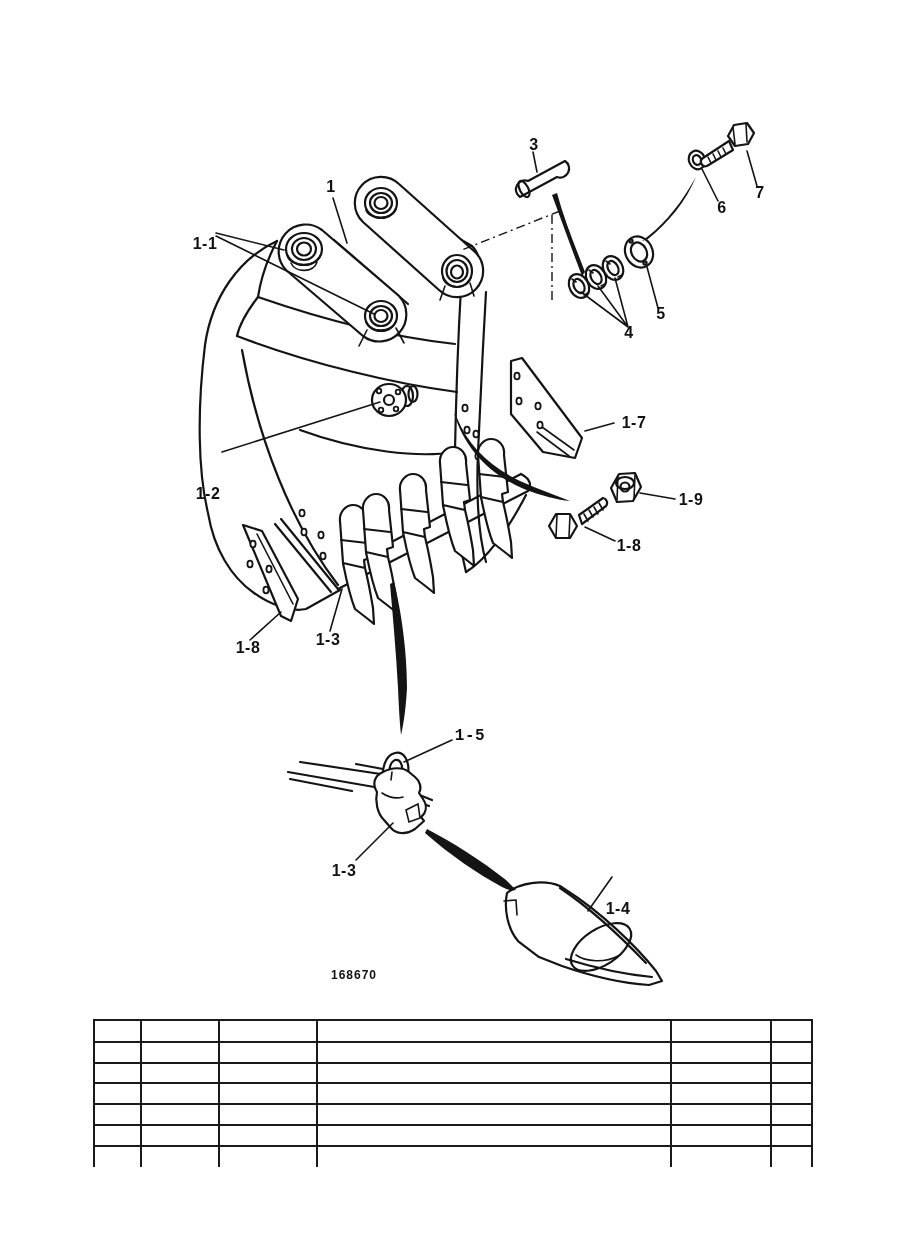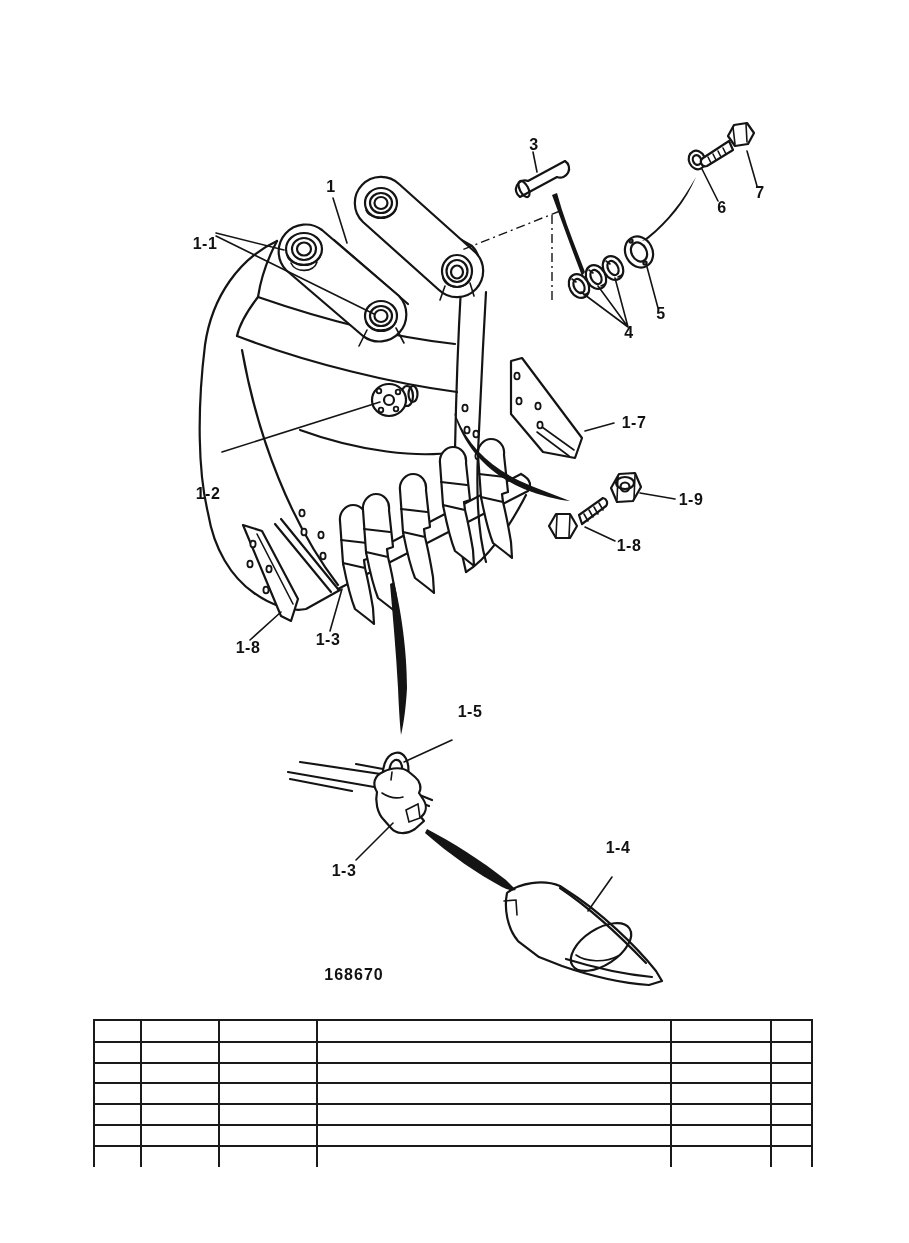--- a/index.html
+++ b/index.html
@@ -14,21 +14,21 @@
   .bk{fill:#141414;stroke:none;}
   .cl{fill:none;stroke:#141414;stroke-width:1.4;stroke-dasharray:9 4 2 4;}
   .hole{fill:#ffffff;stroke:#141414;stroke-width:1.8;}
   .callout{
     position:absolute;transform:translate(-50%,-50%);
     font-weight:bold;font-size:16px;letter-spacing:0.5px;color:#111;
     white-space:nowrap;
   }
   #drawing-number{
     position:absolute;transform:translate(-50%,-50%);left:354px;top:975px;
-    font-weight:bold;font-size:16px;letter-spacing:1px;color:#111;
+    font-weight:bold;font-size:12px;letter-spacing:1px;color:#111;
   }
   #parts-table{
     position:absolute;left:93px;top:1019px;width:720px;height:148px;
     border:2px solid #1a1a1a;border-bottom:none;box-sizing:border-box;
     display:grid;
     grid-template-columns:47px 78px 98px 354px 100px auto;
     grid-template-rows:22px 21px 20px 21px 21px 21px auto;
   }
   .tcell{border-right:2px solid #1a1a1a;border-bottom:2px solid #1a1a1a;box-sizing:border-box;font-size:11px;}
   .tcell.lastcol{border-right:none;}
@@ -250,23 +250,23 @@
       <div class="callout" style="left: 629px; top: 333px;">4</div>
       <div class="callout" style="left: 661px; top: 314px;">5</div>
       <div class="callout" style="left: 722px; top: 208px;">6</div>
       <div class="callout" style="left: 760px; top: 193px;">7</div>
       <div class="callout" style="left: 208px; top: 450px; margin-top: 44px;">1-2</div>
       <div class="callout" style="left: 634px; top: 423px; text-align: right;">1-7</div>
       <div class="callout" style="left: 691px; top: 500px;">1-9</div>
       <div class="callout" style="left: 629px; top: 546px;">1-8</div>
       <div class="callout" style="left: 248px; top: 648px;">1-8</div>
       <div class="callout" style="left: 328px; top: 640px;">1-3</div>
-      <div class="callout" style="left: 470px; top: 712px;">1-5</div>
+      <div class="callout" style="left: 470px; top: 736px; font-family: Liberation Mono, monospace;">1-5</div>
       <div class="callout" style="left: 344px; top: 871px;">1-3</div>
-      <div class="callout" style="left: 618px; top: 848px;">1-4</div>
+      <div class="callout" style="left: 618px; top: 909px;">1-4</div>
     </div>
 
   <div id="drawing-number">168670</div>
 
   <div id="parts-table">
       <div class="tcell"></div>
       <div class="tcell"></div>
       <div class="tcell"></div>
       <div class="tcell"></div>
       <div class="tcell"></div>

